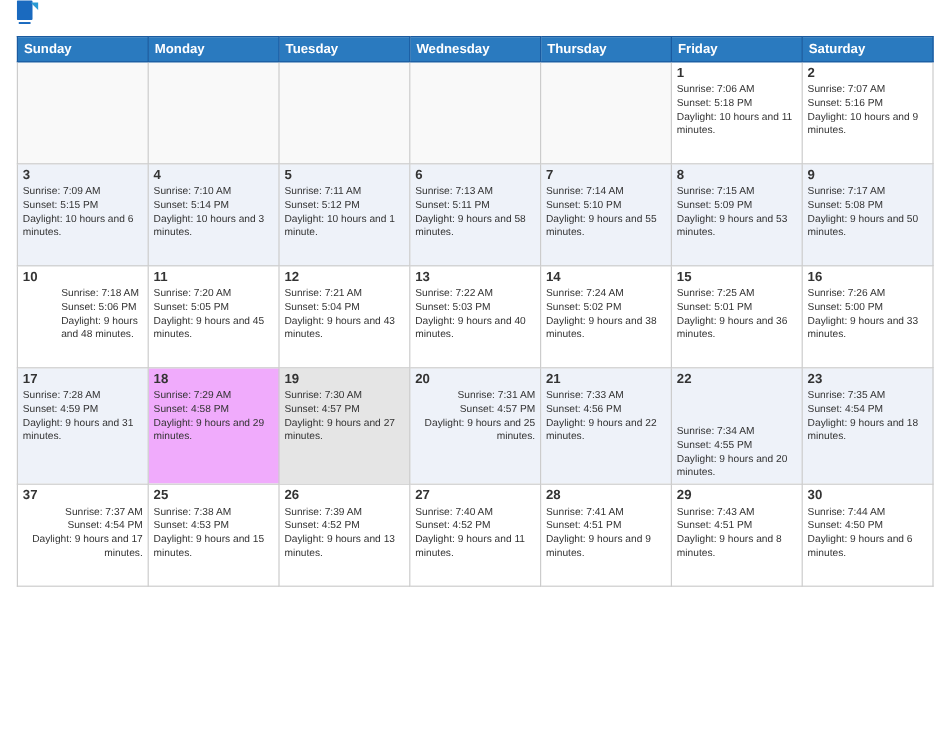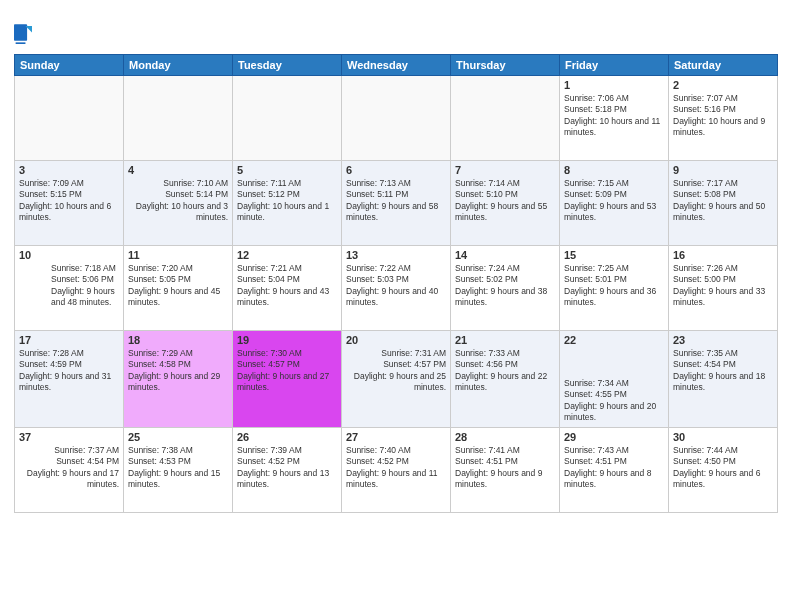--- a/index.html
+++ b/index.html
@@ -6,21 +6,21 @@
     body {
       font-family: Arial, sans-serif;
       background: #fff;
       width: 792px;
       height: 612px;
       overflow: hidden;
     }
     .page {
       width: 792px;
       height: 612px;
-      padding: 24px 14px;
+      padding: 0 14px;
     }
     .header {
       display: flex;
       justify-content: space-between;
       align-items: flex-start;
       margin-bottom: 8px;
     }
     .logo {
       display: flex;
       align-items: center;
@@ -149,21 +149,21 @@
         </tr>
         <tr>
           <td style="background: rgb(238, 242, 249);">
             <span class="day-num">3</span>
             <div class="day-info" style="white-space: pre-line;">Sunrise: 7:09 AM
 Sunset: 5:15 PM
 Daylight: 10 hours and 6 minutes.</div>
           </td>
           <td style="background: rgb(238, 242, 249);">
             <span class="day-num">4</span>
-            <div class="day-info" style="white-space: pre-line; text-align: right;">Sunrise: 7:10 AM
+            <div class="day-info" style="white-space: pre-line;">Sunrise: 7:10 AM
 Sunset: 5:14 PM
 Daylight: 10 hours and 3 minutes.</div>
           </td>
           <td style="background: rgb(238, 242, 249);">
             <span class="day-num">5</span>
             <div class="day-info" style="white-space: pre-line;">Sunrise: 7:11 AM
 Sunset: 5:12 PM
 Daylight: 10 hours and 1 minute.</div>
           </td>
           <td style="background: rgb(238, 242, 249);">
@@ -241,21 +241,21 @@
             <div class="day-info" style="white-space: pre-line;">Sunrise: 7:28 AM
 Sunset: 4:59 PM
 Daylight: 9 hours and 31 minutes.</div>
           </td>
           <td style="background: #f0abfc;">
             <span class="day-num">18</span>
             <div class="day-info" style="white-space: pre-line;">Sunrise: 7:29 AM
 Sunset: 4:58 PM
 Daylight: 9 hours and 29 minutes.</div>
           </td>
-          <td style="background: #d946ef;">
+          <td style="background: #e5e5e5;">
             <span class="day-num">19</span>
             <div class="day-info" style="white-space: pre-line;">Sunrise: 7:30 AM
 Sunset: 4:57 PM
 Daylight: 9 hours and 27 minutes.</div>
           </td>
           <td style="background: rgb(238, 242, 249); margin-left: 14px;">
             <span class="day-num">20</span>
             <div class="day-info" style="white-space: pre-line; text-align: right;">Sunrise: 7:31 AM
 Sunset: 4:57 PM
 Daylight: 9 hours and 25 minutes.</div>

